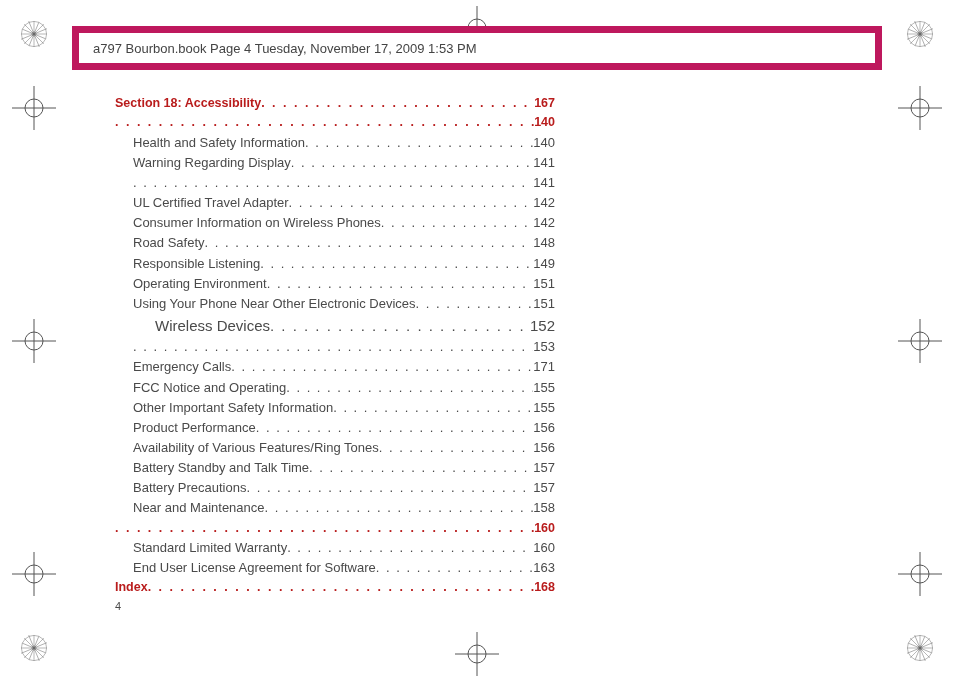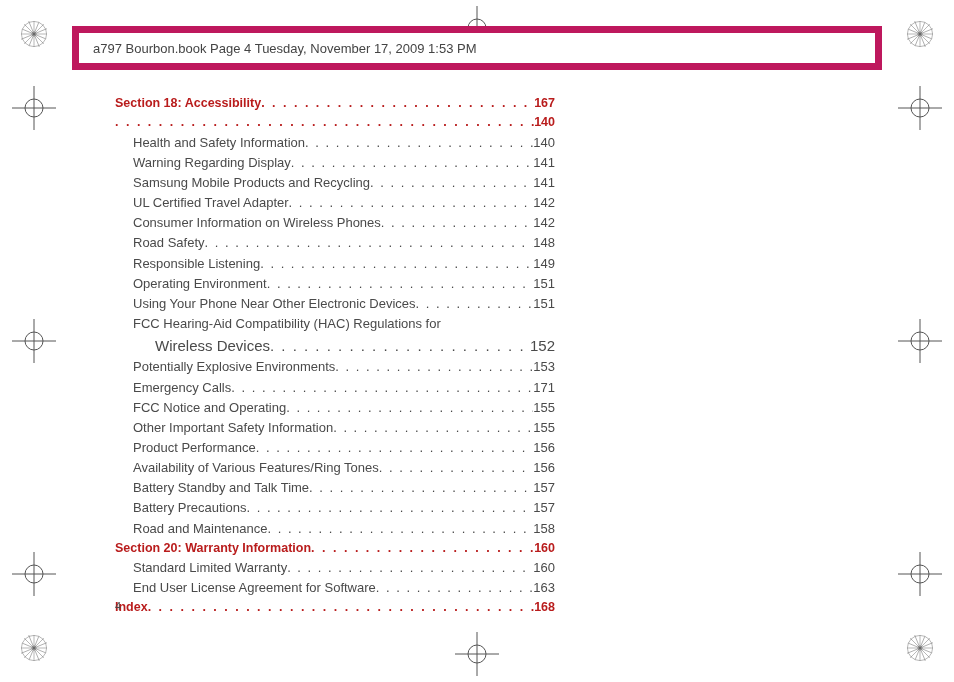--- a/index.html
+++ b/index.html
@@ -242,21 +242,20 @@
       <span class="t">Health and Safety Information</span>
       <span class="d"> . . . . . . . . . . . . . . . . . . . . . . . . . . . . . . . . . . . . . . . . . . . . . . . . . . . . . . . . . . . . . . . . . . . . . . . . . . . . . . . . . . . . . . . . . . . . . . . . . . . . . .</span>
       <span class="p">140</span>
     </div>
     <div class="toc-line">
       <span class="t">Warning Regarding Display</span>
       <span class="d"> . . . . . . . . . . . . . . . . . . . . . . . . . . . . . . . . . . . . . . . . . . . . . . . . . . . . . . . . . . . . . . . . . . . . . . . . . . . . . . . . . . . . . . . . . . . . . . . . . . . . . .</span>
       <span class="p">141</span>
     </div>
     <div class="toc-line">
-      <span class="t">Samsung Mobile Products and Recycling </span>
       <span class="d"> . . . . . . . . . . . . . . . . . . . . . . . . . . . . . . . . . . . . . . . . . . . . . . . . . . . . . . . . . . . . . . . . . . . . . . . . . . . . . . . . . . . . . . . . . . . . . . . . . . . . . .</span>
       <span class="p">141</span>
     </div>
     <div class="toc-line">
       <span class="t">UL Certified Travel Adapter </span>
       <span class="d"> . . . . . . . . . . . . . . . . . . . . . . . . . . . . . . . . . . . . . . . . . . . . . . . . . . . . . . . . . . . . . . . . . . . . . . . . . . . . . . . . . . . . . . . . . . . . . . . . . . . . . .</span>
       <span class="p">142</span>
     </div>
     <div class="toc-line">
       <span class="t">Consumer Information on Wireless Phones </span>
@@ -275,31 +274,27 @@
     </div>
     <div class="toc-line">
       <span class="t">Operating Environment </span>
       <span class="d"> . . . . . . . . . . . . . . . . . . . . . . . . . . . . . . . . . . . . . . . . . . . . . . . . . . . . . . . . . . . . . . . . . . . . . . . . . . . . . . . . . . . . . . . . . . . . . . . . . . . . . .</span>
       <span class="p">151</span>
     </div>
     <div class="toc-line">
       <span class="t">Using Your Phone Near Other Electronic Devices  </span>
       <span class="d"> . . . . . . . . . . . . . . . . . . . . . . . . . . . . . . . . . . . . . . . . . . . . . . . . . . . . . . . . . . . . . . . . . . . . . . . . . . . . . . . . . . . . . . . . . . . . . . . . . . . . . .</span>
       <span class="p">151</span>
-    </div>
-    <div class="toc-line">
-      <span class="t">FCC Hearing-Aid Compatibility (HAC) Regulations for</span>
     </div>
     <div class="toc-sub">
       <span class="t">Wireless Devices  </span>
       <span class="d"> . . . . . . . . . . . . . . . . . . . . . . . . . . . . . . . . . . . . . . . . . . . . . . . . . . . . . . . . . . . . . . . . . . . . . . . . . . . . . . . . . . . . . . . . . . . . . . . . . . . . . .</span>
       <span class="p">152</span>
     </div>
     <div class="toc-line">
-      <span class="t">Potentially Explosive Environments </span>
       <span class="d"> . . . . . . . . . . . . . . . . . . . . . . . . . . . . . . . . . . . . . . . . . . . . . . . . . . . . . . . . . . . . . . . . . . . . . . . . . . . . . . . . . . . . . . . . . . . . . . . . . . . . . .</span>
       <span class="p">153</span>
     </div>
     <div class="toc-line">
       <span class="t">Emergency Calls</span>
       <span class="d"> . . . . . . . . . . . . . . . . . . . . . . . . . . . . . . . . . . . . . . . . . . . . . . . . . . . . . . . . . . . . . . . . . . . . . . . . . . . . . . . . . . . . . . . . . . . . . . . . . . . . . .</span>
       <span class="p">171</span>
     </div>
     <div class="toc-line">
       <span class="t">FCC Notice and Operating  </span>
@@ -325,26 +320,25 @@
       <span class="t">Battery Standby and Talk Time </span>
       <span class="d"> . . . . . . . . . . . . . . . . . . . . . . . . . . . . . . . . . . . . . . . . . . . . . . . . . . . . . . . . . . . . . . . . . . . . . . . . . . . . . . . . . . . . . . . . . . . . . . . . . . . . . .</span>
       <span class="p">157</span>
     </div>
     <div class="toc-line">
       <span class="t">Battery Precautions  </span>
       <span class="d"> . . . . . . . . . . . . . . . . . . . . . . . . . . . . . . . . . . . . . . . . . . . . . . . . . . . . . . . . . . . . . . . . . . . . . . . . . . . . . . . . . . . . . . . . . . . . . . . . . . . . . .</span>
       <span class="p">157</span>
     </div>
     <div class="toc-line">
-      <span class="t">Road and Maintenance </span>
+      <span class="t">Near and Maintenance </span>
       <span class="d"> . . . . . . . . . . . . . . . . . . . . . . . . . . . . . . . . . . . . . . . . . . . . . . . . . . . . . . . . . . . . . . . . . . . . . . . . . . . . . . . . . . . . . . . . . . . . . . . . . . . . . .</span>
       <span class="p">158</span>
     </div>
     <div class="sec">
-      <span class="t">Section 20:  Warranty Information  </span>
       <span class="dots">. . . . . . . . . . . . . . . . . . . . . . . . . . . . . . . . . . . . . . . . . . . . . . . . . . . . . . . . . . . . . . . . . . . . . . . . . . . . . . . . . . . . . . . . . . . . . . . . . . . . . .</span>
       <span class="p">160</span>
     </div>
     <div class="toc-line">
       <span class="t">Standard Limited Warranty </span>
       <span class="d"> . . . . . . . . . . . . . . . . . . . . . . . . . . . . . . . . . . . . . . . . . . . . . . . . . . . . . . . . . . . . . . . . . . . . . . . . . . . . . . . . . . . . . . . . . . . . . . . . . . . . . .</span>
       <span class="p">160</span>
     </div>
     <div class="toc-line">
       <span class="t">End User License Agreement for Software  </span>

